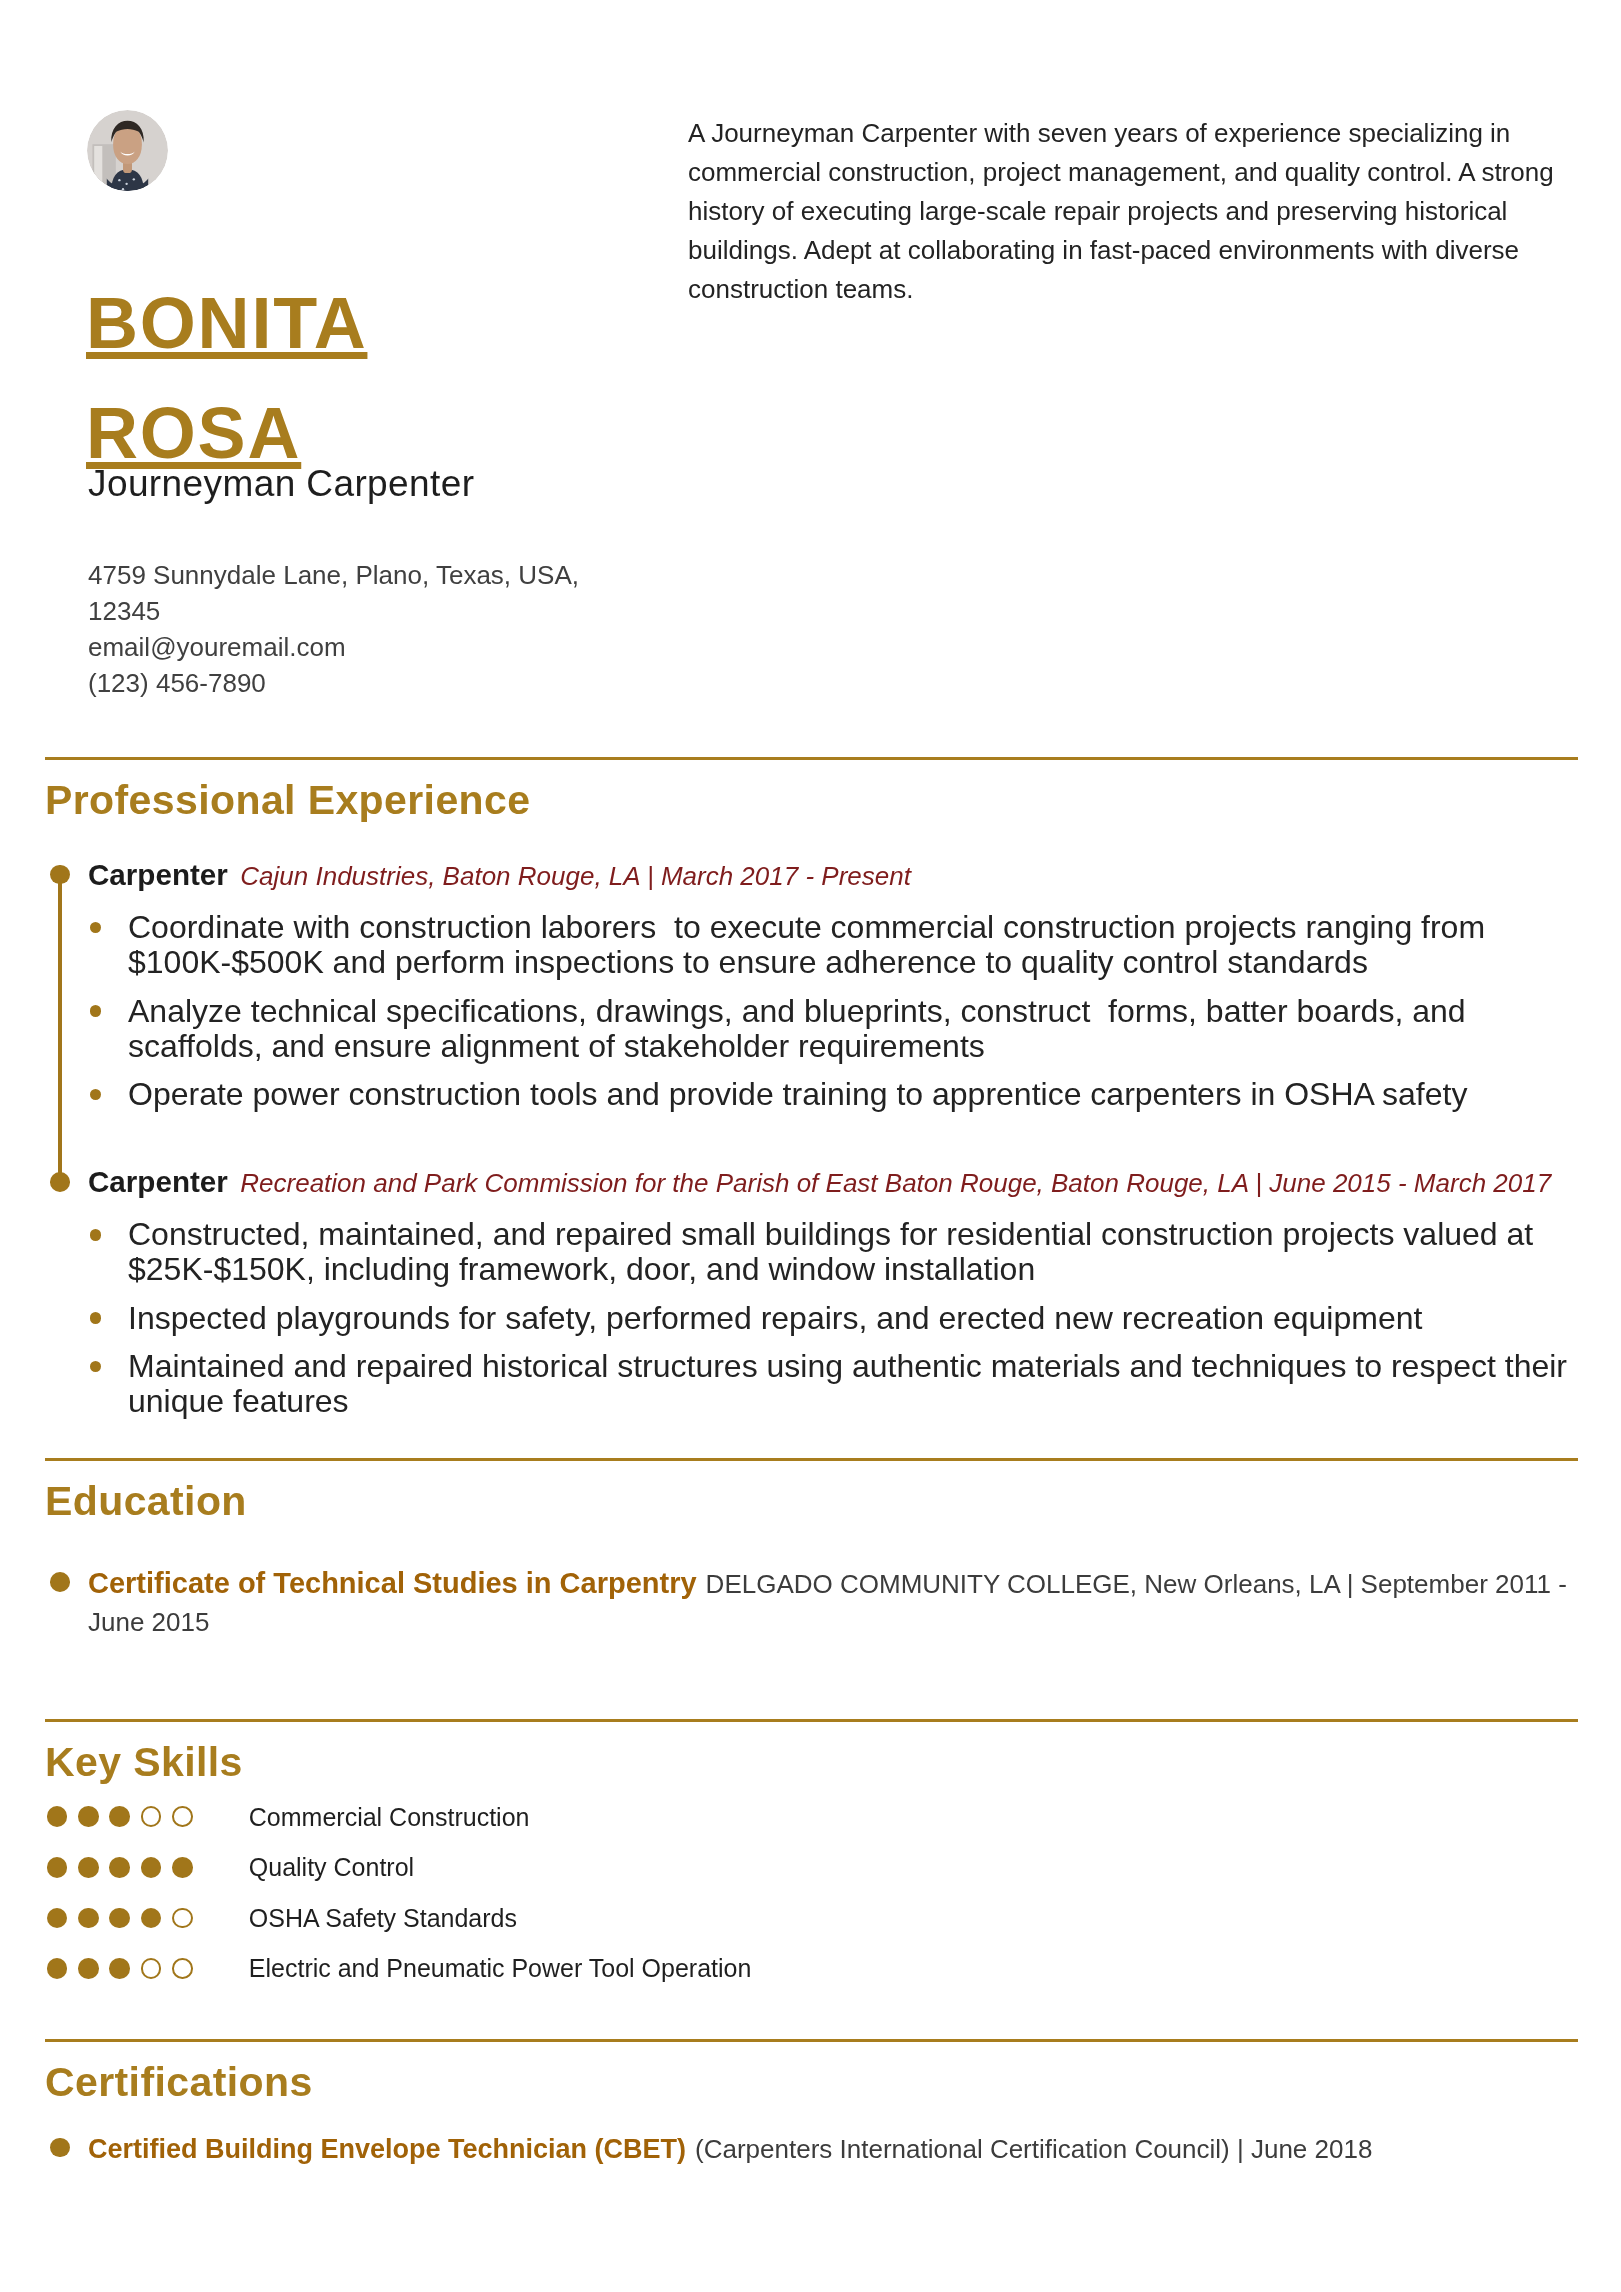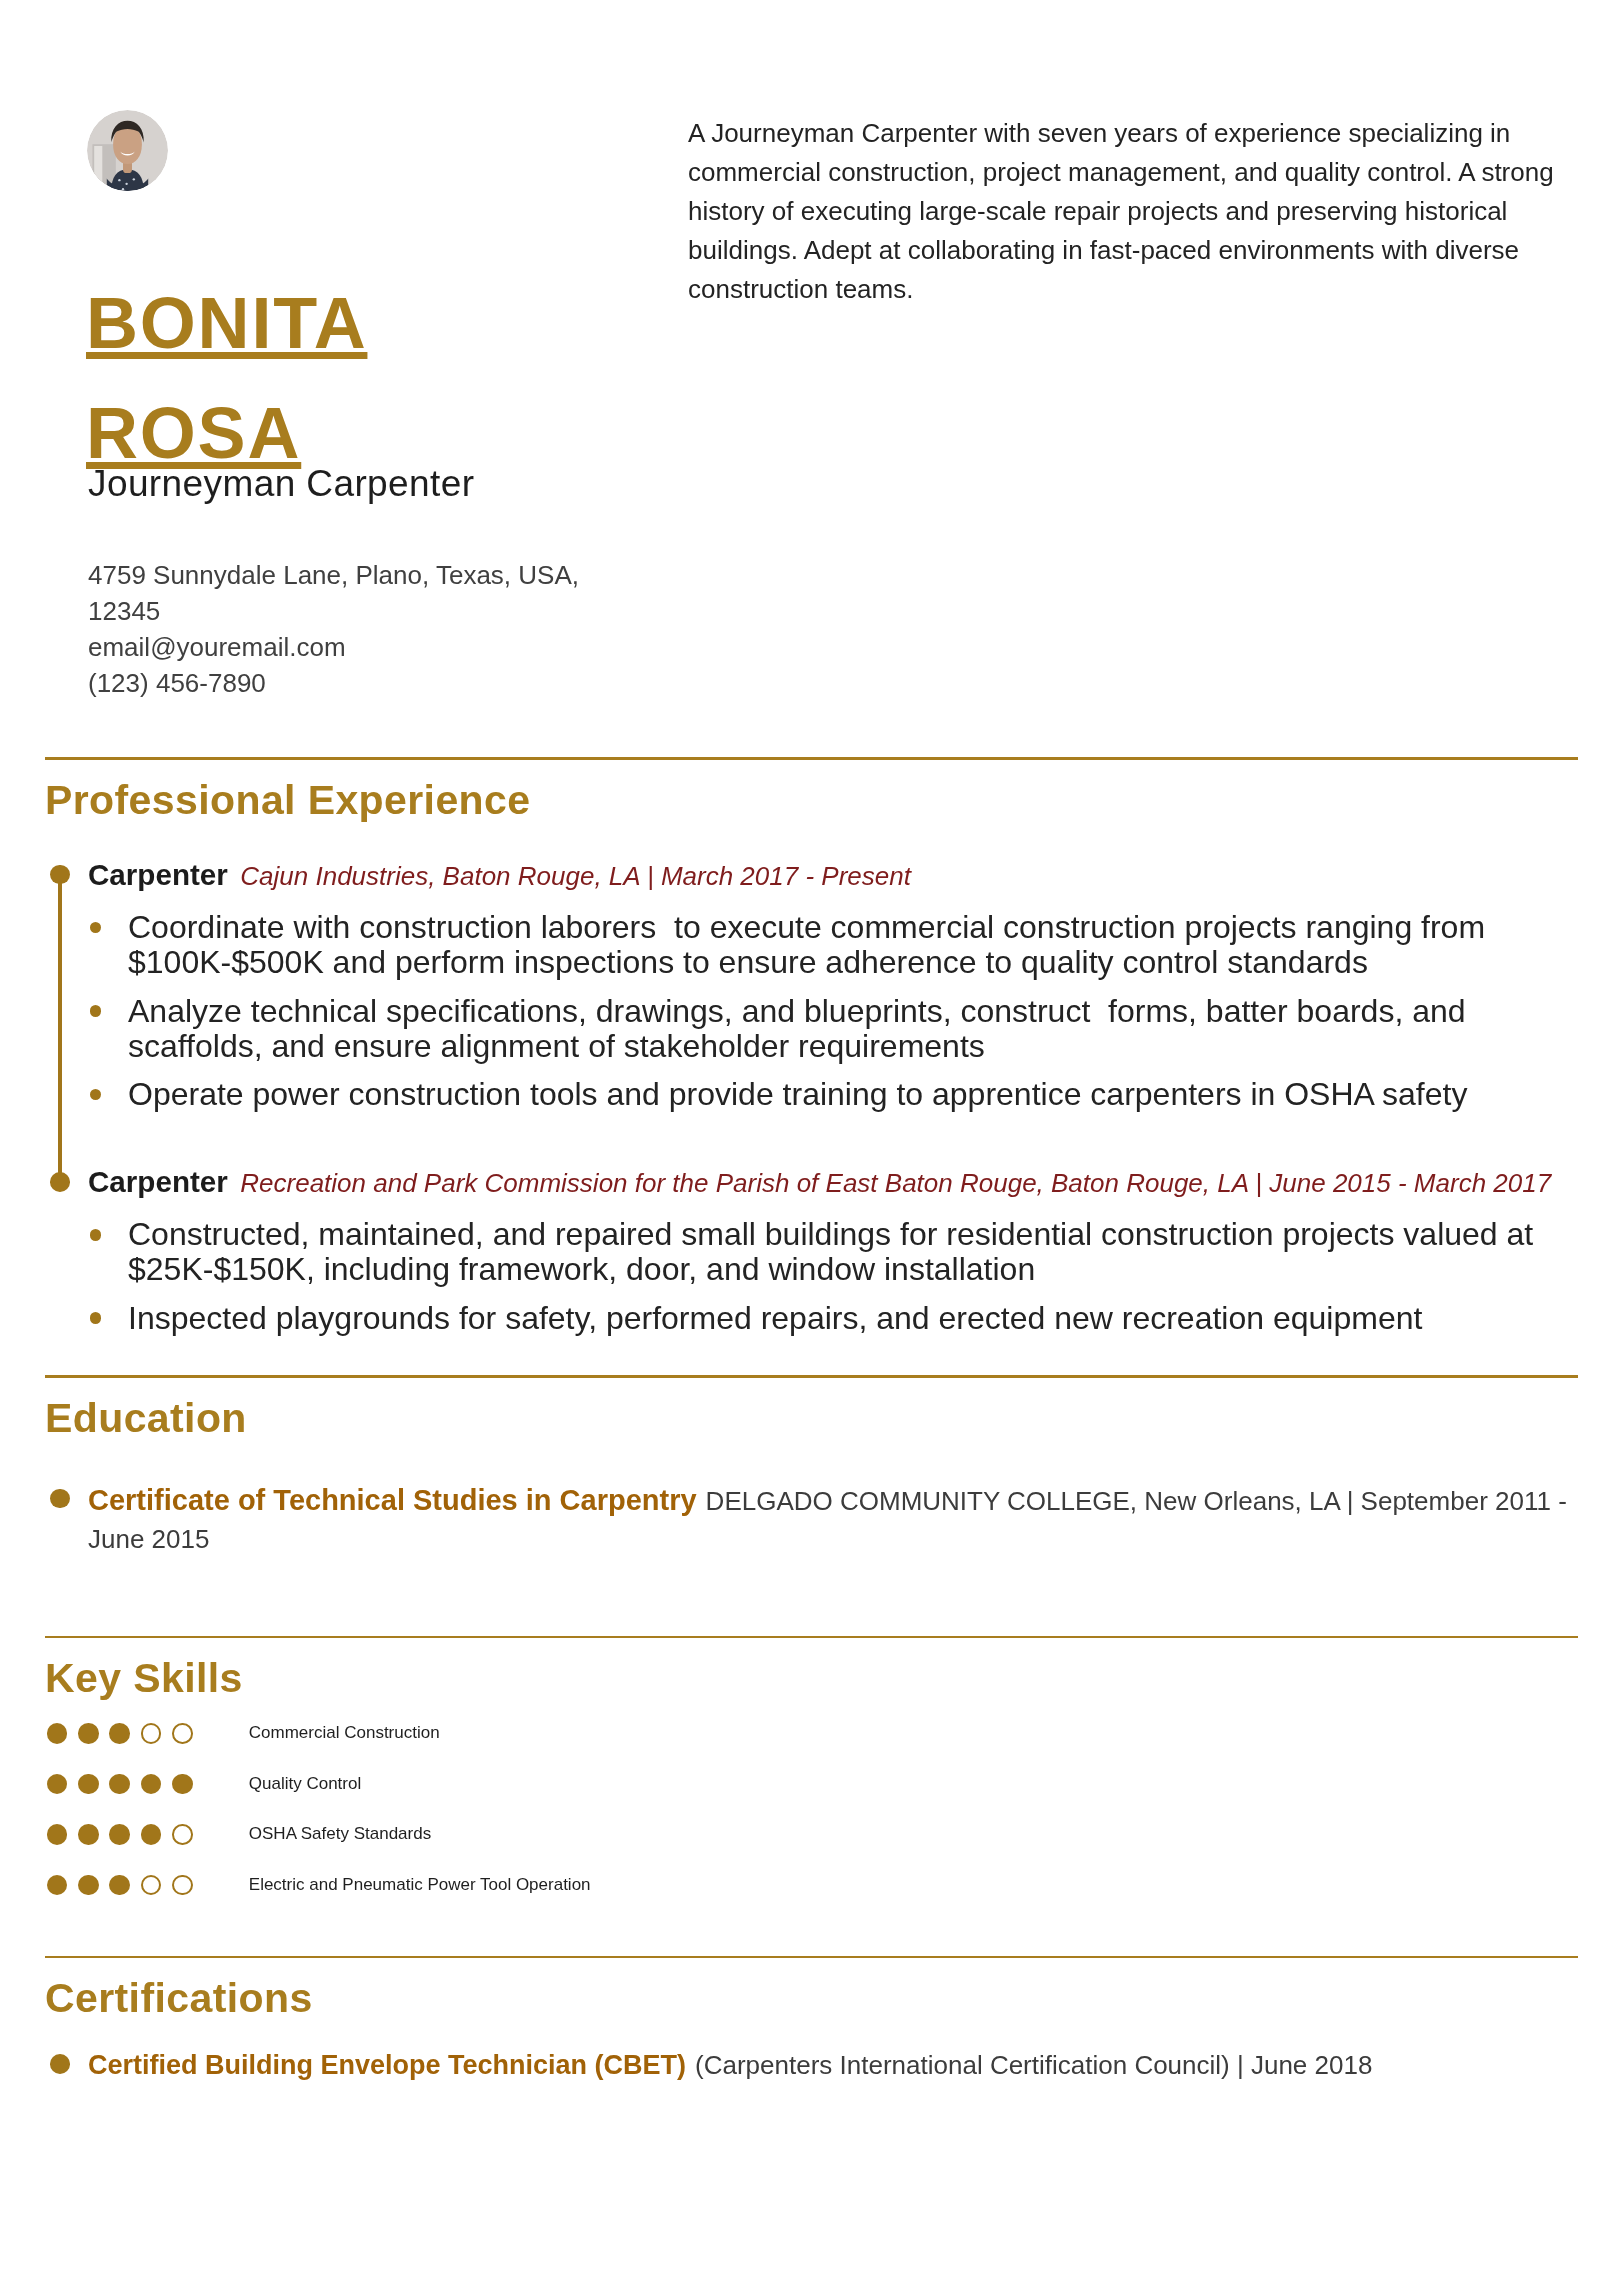--- a/index.html
+++ b/index.html
@@ -84,21 +84,21 @@
   .entry-title.cert{font-size:27px;}
   .sec-education .entry{margin-top:38px;}
   .sec-certifications .entry{margin-top:23px;}
   
   .skills{margin-top:15px;}
   .skill-row{display:flex;align-items:center;margin-bottom:20.6px;padding-left:1.8px;height:30px;}
   .skills-dots{display:inline-flex;gap:10.7px;width:202px;align-items:center;}
   .dot{width:20.6px;height:20.6px;border-radius:50%;display:inline-block;}
   .dot.filled{background:var(--accent-dark);}
   .dot.empty{border:2.7px solid var(--accent-dark);background:transparent;}
-  .skill-label{font-size:17px;color:#1f1f1f;line-height:30px;}
+  .skill-label{font-size:25px;color:#1f1f1f;line-height:30px;}
 </style>
 </head>
 <body>
 
 <div class="page">
 
   <header class="header">
     <div class="photo">
       <svg width="81" height="81" viewBox="0 0 90 90">
         <defs>
@@ -158,20 +158,21 @@
         </ul>
       </article>
 
       <article class="job">
         <div class="job-header">
           <span class="job-title">Carpenter</span><span class="job-meta">Recreation and Park Commission for the Parish of East Baton Rouge, Baton Rouge, LA | June 2015 - March 2017</span>
         </div>
         <ul class="job-bullets">
           <li><span class="bullet-text">Constructed, maintained, and repaired small buildings for residential construction projects valued at $25K-$150K, including framework, door, and window installation</span></li>
           <li><span class="bullet-text">Inspected playgrounds for safety, performed repairs, and erected new recreation equipment</span></li>
+          <li><span class="bullet-text">Maintained and repaired historical structures using authentic materials and techniques to respect their unique features</span></li>
         </ul>
       </article>
 
     </div>
   </section>
 
   <div class="divider"></div>
 
   <section class="section sec-education">
     <h2 class="section-heading">Education</h2>

